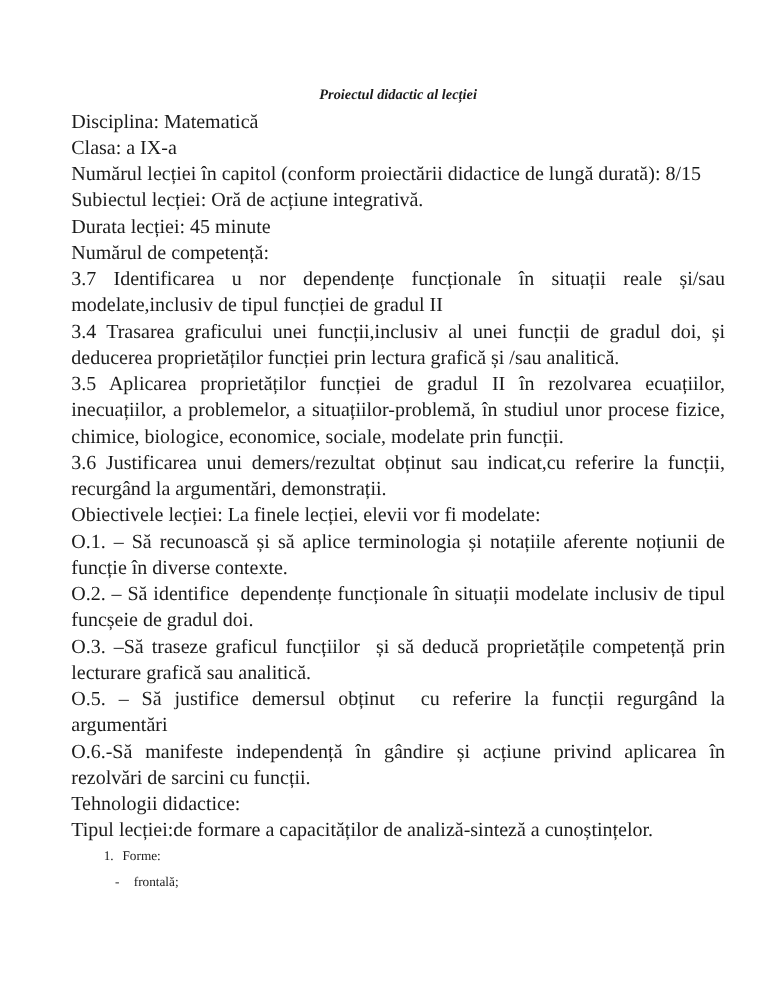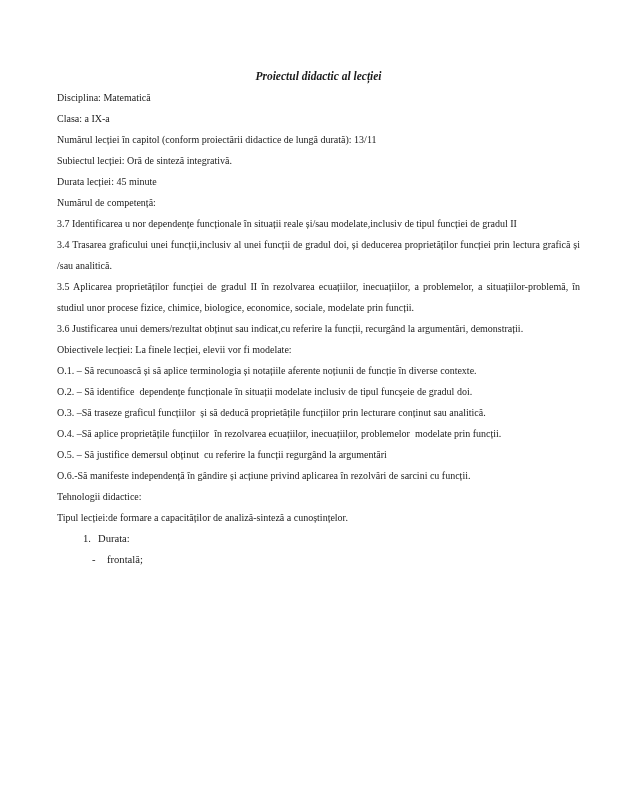--- a/index.html
+++ b/index.html
@@ -22,21 +22,21 @@
     margin: 0;
     font-size: 11.5px;
     font-weight: 700;
     font-style: italic;
     text-align: center;
     line-height: 21px;
     white-space: pre-wrap;
   }
   p.line {
     margin: 0;
-    font-size: 10px;
+    font-size: 16px;
     line-height: 21px;
     text-align: justify;
     white-space: pre-wrap;
   }
   .list-row {
     display: flex;
     font-size: 10.6px;
     line-height: 21px;
   }
   .num-row { padding-left: 26px; }
@@ -45,39 +45,38 @@
   .bullet-row .marker { width: 15px; flex: 0 0 15px; }
 </style>
 </head>
 <body>
 
 <div class="page">
   <p class="doc-title">Proiectul didactic al lecției</p>
 
   <p class="line">Disciplina: Matematică</p>
   <p class="line">Clasa: a IX-a</p>
-  <p class="line">Numărul lecției în capitol (conform proiectării didactice de lungă durată): 13/11</p>
-  <p class="line">Subiectul lecției: Oră de sinteză integrativă.</p>
+  <p class="line">Numărul lecției în capitol (conform proiectării didactice de lungă durată): 8/15</p>
+  <p class="line">Subiectul lecției: Oră de acțiune integrativă.</p>
   <p class="line">Durata lecției: 45 minute</p>
   <p class="line">Numărul de competență:</p>
   <p class="line">3.7 Identificarea u nor dependențe funcționale în situații reale și/sau modelate,inclusiv de tipul funcției de gradul II</p>
   <p class="line">3.4 Trasarea graficului unei funcții,inclusiv al unei funcții de gradul doi, și deducerea proprietăților funcției prin lectura grafică și /sau analitică.</p>
   <p class="line">3.5 Aplicarea proprietăților funcției de gradul II în rezolvarea ecuațiilor, inecuațiilor, a problemelor, a situațiilor-problemă, în studiul unor procese fizice, chimice, biologice, economice, sociale, modelate prin funcții.</p>
   <p class="line">3.6 Justificarea unui demers/rezultat obținut sau indicat,cu referire la funcții, recurgând la argumentări, demonstrații.</p>
   <p class="line">Obiectivele lecției: La finele lecției, elevii vor fi modelate:</p>
   <p class="line">O.1. – Să recunoască și să aplice terminologia și notațiile aferente noțiunii de funcție în diverse contexte.</p>
   <p class="line">O.2. – Să identifice  dependențe funcționale în situații modelate inclusiv de tipul funcșeie de gradul doi.</p>
-  <p class="line">O.3. –Să traseze graficul funcțiilor  și să deducă proprietățile funcțiilor prin lecturare conținut sau analitică.</p>
-  <p class="line">O.4. –Să aplice proprietățile funcțiilor  în rezolvarea ecuațiilor, inecuațiilor, problemelor  modelate prin funcții.</p>
+  <p class="line">O.3. –Să traseze graficul funcțiilor  și să deducă proprietățile competență prin lecturare grafică sau analitică.</p>
   <p class="line">O.5. – Să justifice demersul obținut  cu referire la funcții regurgând la argumentări</p>
   <p class="line">O.6.-Să manifeste independență în gândire și acțiune privind aplicarea în rezolvări de sarcini cu funcții.</p>
   <p class="line">Tehnologii didactice:</p>
   <p class="line">Tipul lecției:de formare a capacităților de analiză-sinteză a cunoștințelor.</p>
 
   <div class="list-row num-row">
     <span class="marker">1.</span>
-    <span>Durata:</span>
+    <span>Forme:</span>
   </div>
   <div class="list-row bullet-row">
     <span class="marker">-</span>
     <span>frontală;</span>
   </div>
 </div>
 
 </body></html>

